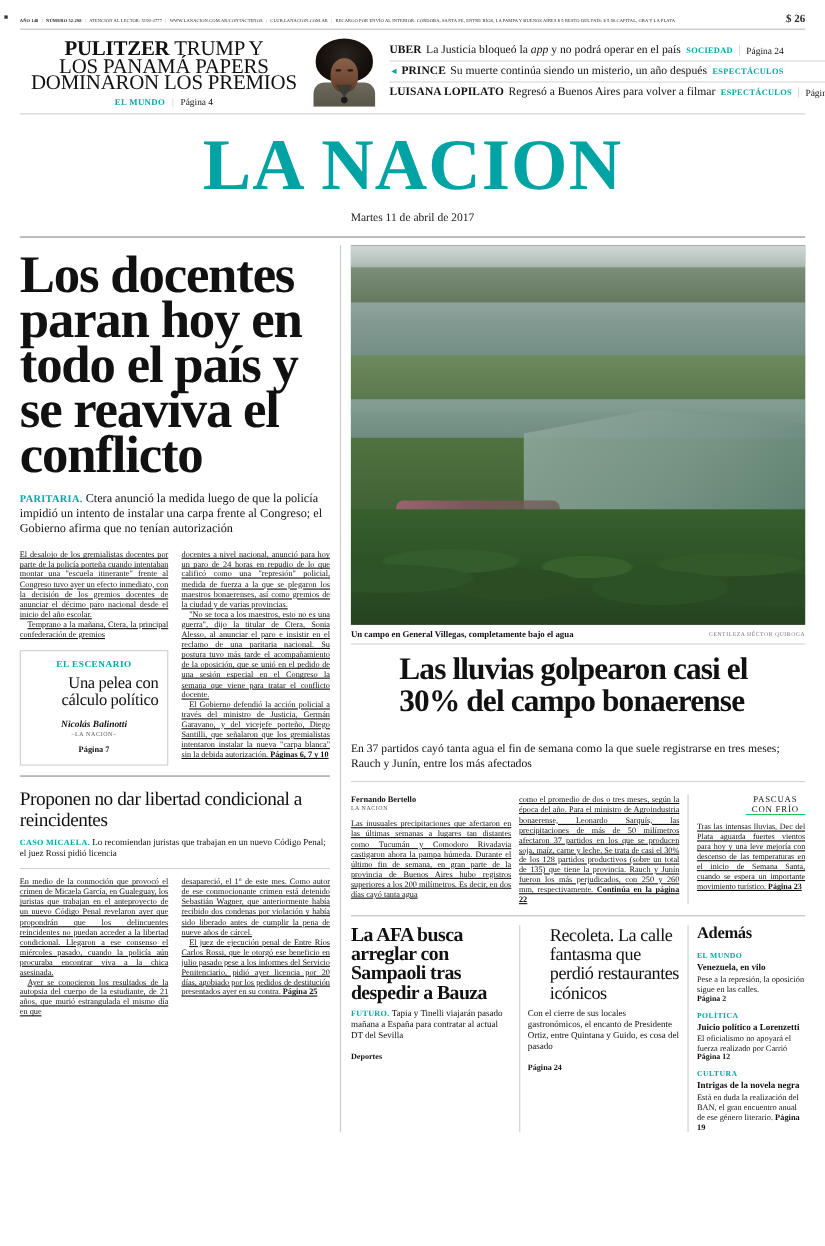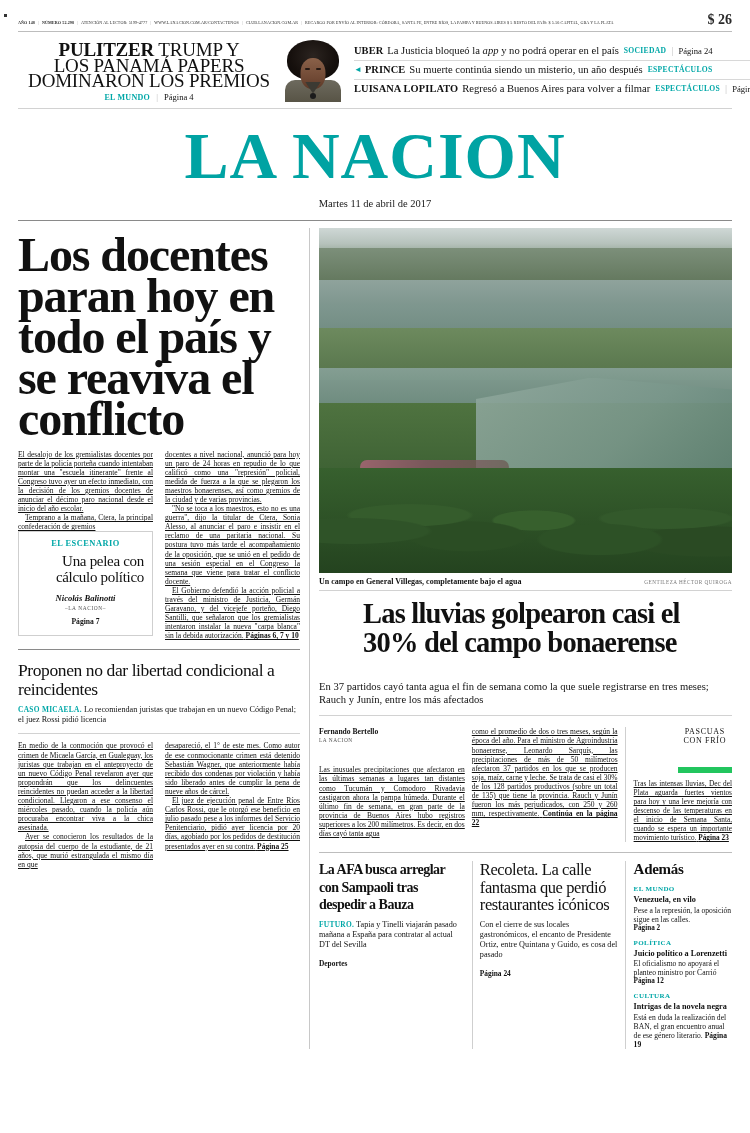--- a/index.html
+++ b/index.html
@@ -11,21 +11,21 @@
   .sheet{position:absolute;left:18px;top:12px;right:18px;bottom:8px;}
 
   
   .topbar{
     display:flex;align-items:baseline;justify-content:flex-start;
     font-size:4.1px;letter-spacing:.1px;color:#2a2a2a;
     padding:0 0 3px 0;white-space:nowrap;
   }
   .topbar .b{font-weight:bold;}
   .topbar .sep{margin:0 3px;color:#999;}
-  .topbar .price{font-size:14px;font-weight:bold;margin-left:auto;letter-spacing:0;}
+  .topbar .price{font-size:10px;font-weight:bold;margin-left:auto;letter-spacing:0;}
   .rule{height:1px;background:#bdbdbd;width:100%;}
   .rule.dark{background:#8a8a8a;}
   .rule.thin{background:#d2d2d2;}
 
   
   .teasers{display:flex;align-items:stretch;padding:6px 0 6px 0;}
   .teaser-left{
     width:250px;flex:0 0 250px;text-align:center;padding:4px 6px 0 6px;
     font-family:"Liberation Serif",serif;
   }
@@ -99,21 +99,21 @@
   .two-col{display:flex;margin-top:11px;}
   .two-col .c{width:50%;box-sizing:border-box;}
   .two-col .c:first-child{padding-right:6px;}
   .two-col .c:last-child{padding-left:6px;}
   .body-txt{font-size:7.5px;line-height:9.1px;text-align:justify;}
   .body-txt p{margin:0;text-indent:7px;text-decoration:underline;}
   .body-txt p.first{text-indent:0;}
   .body-txt b{font-weight:bold;}
 
   .box-escenario{
-    border:1px solid #cfcfcf;padding:7px 8px 9px 8px;text-align:center;
+    border:1px solid #cfcfcf;margin-top:10px;padding:7px 8px 9px 8px;text-align:center;
   }
   .box-escenario .kick{color:#00a7a7;font-weight:bold;font-size:8.4px;letter-spacing:.5px;}
   .box-escenario .t{font-size:15px;line-height:16px;margin-top:5px;letter-spacing:-.3px;text-align:right;}
   .box-escenario .by{font-size:8.6px;font-style:italic;font-weight:bold;margin-top:8px;}
   .box-escenario .org{font-size:5.4px;letter-spacing:.6px;margin-top:2px;color:#555;}
   .box-escenario .pg{font-size:7.6px;font-weight:bold;margin-top:6px;}
 
   .hl-second{font-size:17.5px;line-height:19px;font-weight:normal;letter-spacing:-.4px;margin:11px 0 0 0;}
   .sub-second{font-size:8.2px;line-height:10px;margin-top:6px;}
   .sub-second .kick{color:#00a7a7;font-weight:bold;font-size:7.4px;letter-spacing:.3px;}
@@ -161,34 +161,34 @@
   .hl-right{font-size:28.5px;line-height:29.5px;font-weight:bold;letter-spacing:-.8px;margin-top:8px;margin-left:44px;}
   .sub-right{font-size:10.6px;line-height:12.6px;margin-top:9px;}
 
   .three-col{display:flex;margin-top:11px;}
   .three-col .c{box-sizing:border-box;}
   .three-col .c1{width:37%;padding-right:7px;}
   .three-col .c2{width:37%;padding-right:7px;}
   .three-col .c3{width:26%;padding-left:8px;border-left:1px solid #cfcfcf;}
   .byline{font-size:7.6px;font-weight:bold;}
   .byline .org{display:block;font-size:5.4px;font-weight:normal;letter-spacing:.5px;color:#555;margin-top:1px;}
-  .c1 .body-txt, .c2 .body-txt{margin-top:22px;}
-  .sidebar-kick{font-size:8px;letter-spacing:.7px;text-align:center;padding-bottom:22px;border-bottom:6px solid #22c55e;margin-left:44px;}
+  .c1 .body-txt, .c2 .body-txt{margin-top:6px;}
+  .sidebar-kick{font-size:8px;letter-spacing:.7px;text-align:center;padding-bottom:0;border-bottom:1px solid #22c55e;margin-left:44px;}
   .c3 .body-txt{margin-top:6px;font-size:7.3px;line-height:9px;}
 
   
   .bottom3{display:flex;margin-top:10px;border-top:1px solid #bdbdbd;padding-top:8px;}
   .bottom3 .b1{width:37%;box-sizing:border-box;padding-right:7px;}
   .bottom3 .b2{width:37%;box-sizing:border-box;padding:0 7px;border-left:1px solid #cfcfcf;}
   .bottom3 .b3{width:26%;box-sizing:border-box;padding-left:8px;border-left:1px solid #cfcfcf;}
-  .b1 .t{font-size:14px;line-height:17.5px;font-weight:bold;letter-spacing:-.5px;}
+  .b1 .t{font-size:18px;line-height:17.5px;font-weight:bold;letter-spacing:-.5px;}
   .b1 .s{font-size:8.2px;line-height:10px;margin-top:6px;}
   .b1 .s .kick{color:#00a7a7;font-weight:bold;font-size:7.4px;letter-spacing:.3px;}
   .b1 .foot{font-size:7.4px;font-weight:bold;margin-top:9px;}
-  .b2 .t{font-size:16.5px;line-height:17.5px;letter-spacing:-.4px;}
+  .b2 .t{font-size:16.5px;line-height:17.5px;letter-spacing:-.4px;margin-left:20px;}
   .b2 .s{font-size:8.2px;line-height:10px;margin-top:6px;}
   .b2 .foot{font-size:7.4px;font-weight:bold;margin-top:9px;}
   .b3 .t{font-size:15px;font-weight:bold;letter-spacing:-.3px;}
   .ad-item{margin-top:7px;}
   .ad-item .sec{color:#00a7a7;font-weight:bold;font-size:7px;letter-spacing:.4px;}
   .ad-item .hd{font-size:8.2px;font-weight:bold;margin-top:2px;line-height:9.4px;}
   .ad-item .dk{font-size:7.6px;line-height:9px;margin-top:1px;}
   .ad-item .pg{font-size:7.2px;font-weight:bold;}
   .left-edge{position:absolute;left:4px;top:14px;width:3px;height:3px;background:#333;}
 </style>
@@ -280,20 +280,24 @@
       <div class="date">Martes 11 de abril de 2017</div>
     </div>
     <div class="rule dark" style="margin-top:9px"></div>
 
     <div class="main">
 
       <div class="col-left">
 
         <h1 class="hl-main">Los docentes paran hoy en todo el país y se reaviva el conflicto</h1>
 
+        <div class="sub-main">
+          <span class="kick">PARITARIA.</span>
+          <span>Ctera anunció la medida luego de que la policía impidió un intento de instalar una carpa frente al Congreso; el Gobierno afirma que no tenían autorización</span>
+        </div>
 
         <div class="two-col">
           <div class="c">
             <div class="body-txt">
               <p class="first">El desalojo de los gremialistas docentes por parte de la policía porteña cuando intentaban montar una "escuela itinerante" frente al Congreso tuvo ayer un efecto inmediato, con la decisión de los gremios docentes de anunciar el décimo paro nacional desde el inicio del año escolar.</p>
               <p>Temprano a la mañana, Ctera, la principal confederación de gremios</p>
             </div>
 
             <div class="box-escenario">
               <div class="kick">EL ESCENARIO</div>
@@ -414,21 +418,21 @@
             <div class="ad-item">
               <div class="sec">EL MUNDO</div>
               <div class="hd">Venezuela, en vilo</div>
               <div class="dk">Pese a la represión, la oposición sigue en las calles.</div>
               <div class="pg">Página 2</div>
             </div>
 
             <div class="ad-item">
               <div class="sec">POLÍTICA</div>
               <div class="hd">Juicio político a Lorenzetti</div>
-              <div class="dk">El oficialismo no apoyará el planteo ministro por Carrió</div>
+              <div class="dk">El oficialismo no apoyará el fuerza realizado por Carrió</div>
               <div class="pg">Página 12</div>
             </div>
 
             <div class="ad-item">
               <div class="sec">CULTURA</div>
               <div class="hd">Intrigas de la novela negra</div>
               <div class="dk"><span>Está en duda la realización del BAN, el gran encuentro anual de ese género literario.</span> <b>Página 19</b></div>
             </div>
           </div>
 

